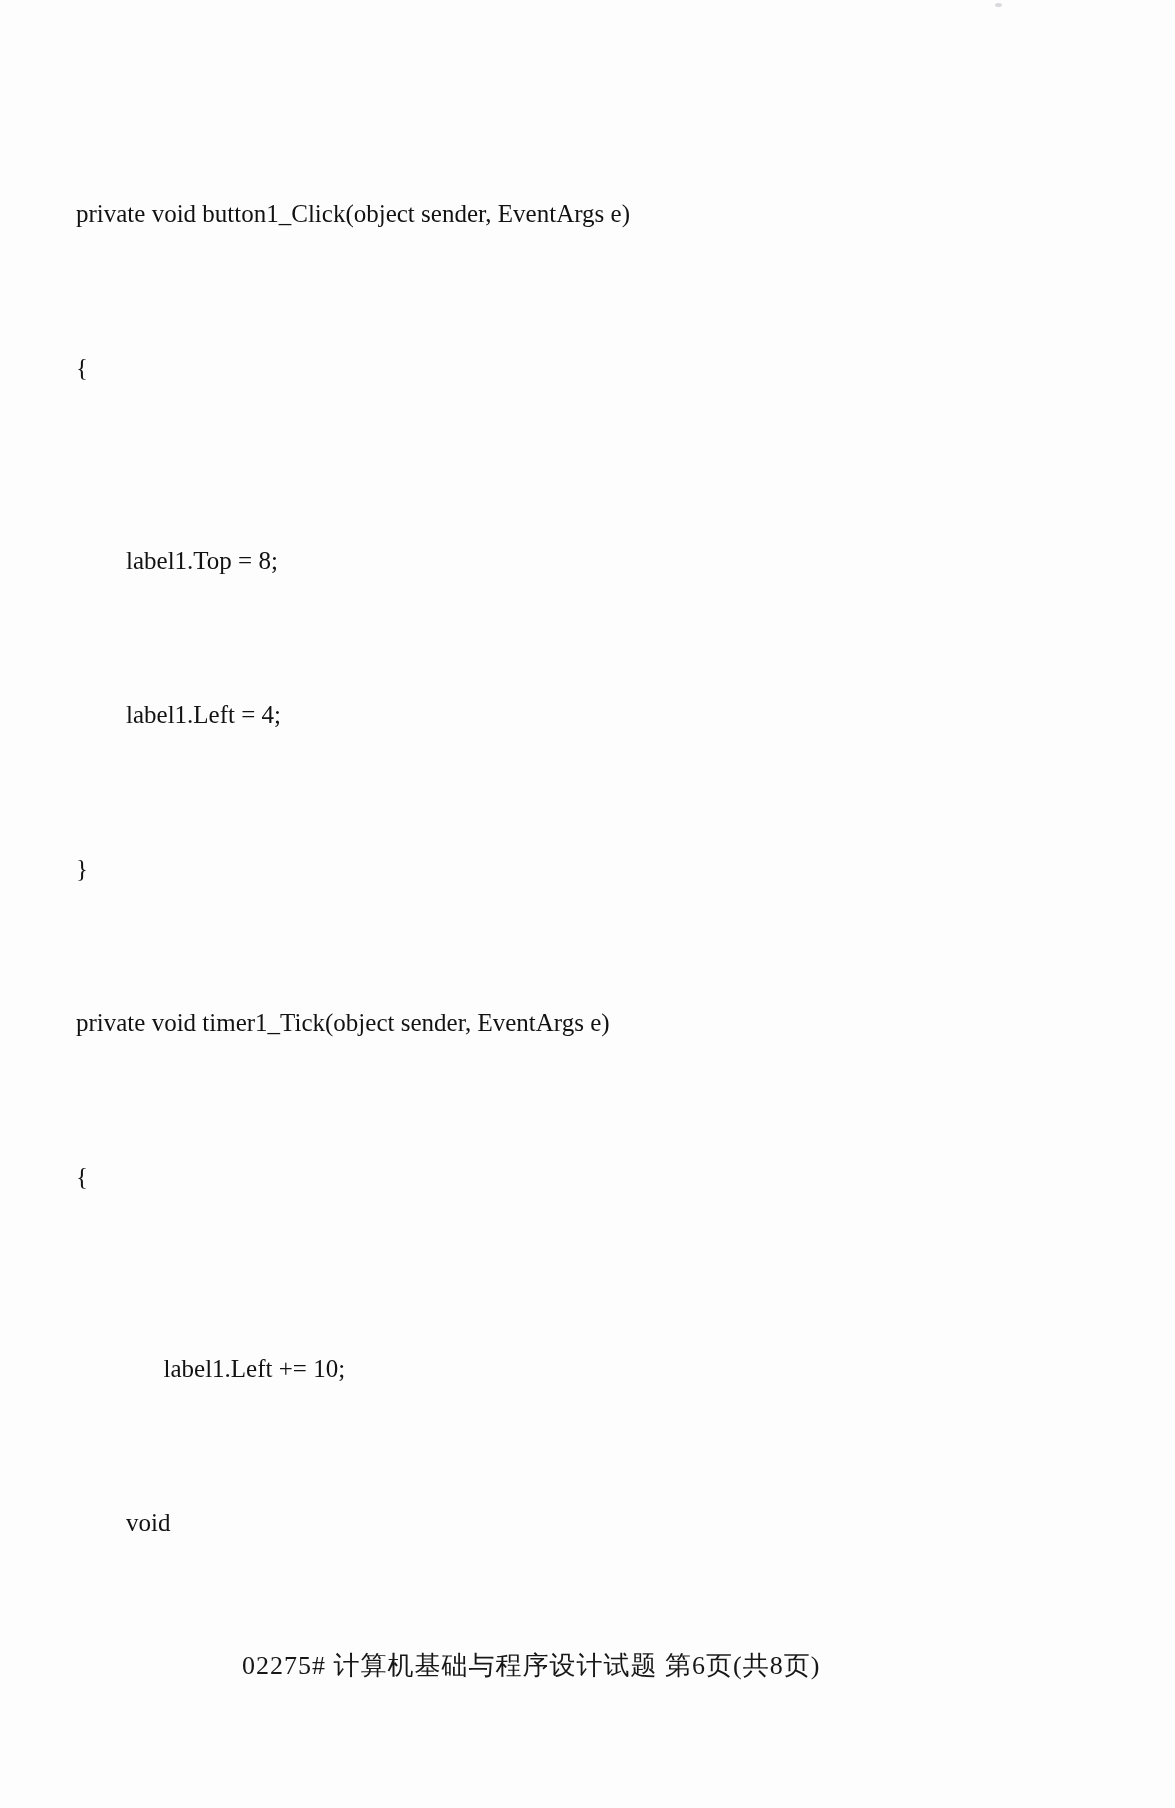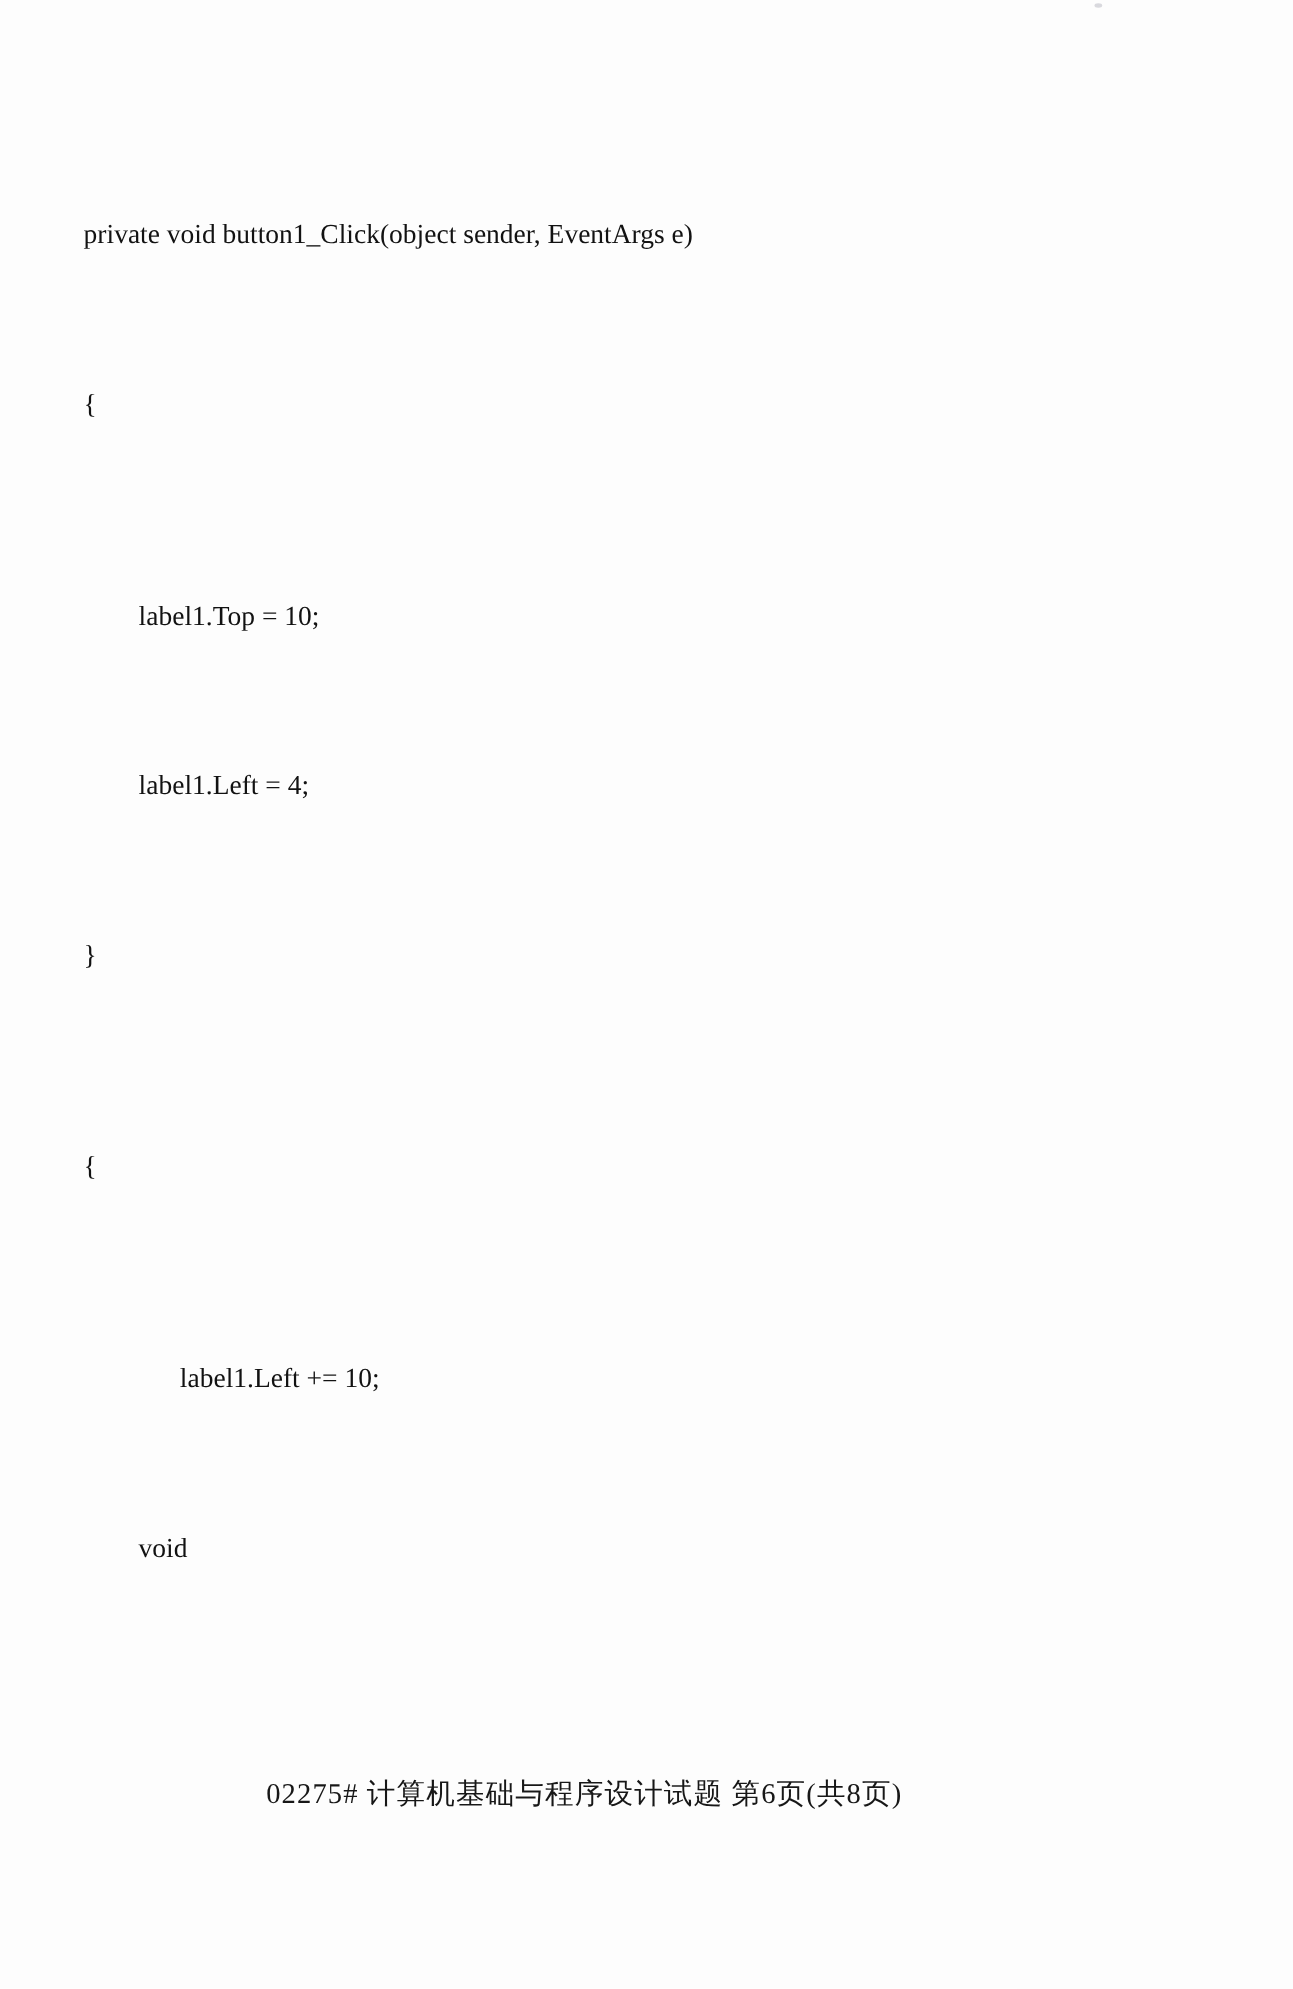--- a/index.html
+++ b/index.html
@@ -18,21 +18,21 @@
     margin-left: 76px;
     font-size: 25px;
     line-height: 38.5px;
     white-space: pre;
     color: #121212;
   }
   .code-line { min-height: 38.5px; }
   .page-footer {
     position: absolute;
     left: 242px;
-    top: 1613px;
+    top: 1648px;
     font-size: 26px;
     letter-spacing: 1px;
     color: #171717;
   }
   .scan-artifact {
     position: absolute;
     left: 995px;
     top: 3px;
     width: 7px;
     height: 4px;
@@ -49,26 +49,27 @@
 
   <section>
     <div class="code-block">
       
     
         <div class="code-line">private void button1_Click(object sender, EventArgs e)</div>
       
         <div class="code-line">{</div>
       
       
-        <div class="code-line">        label1.Top = 10;</div>
+        <div class="code-line">        label1.Top = 8;</div>
       
         <div class="code-line">        label1.Left = 4;</div>
       
         <div class="code-line">}</div>
       
+        <div class="code-line">private void timer1_Tick(object sender, EventArgs e)</div>
       
         <div class="code-line">{</div>
       
       
         <div class="code-line">              label1.Left += 10;</div>
       
         <div class="code-line">        void</div>
       
         
       

